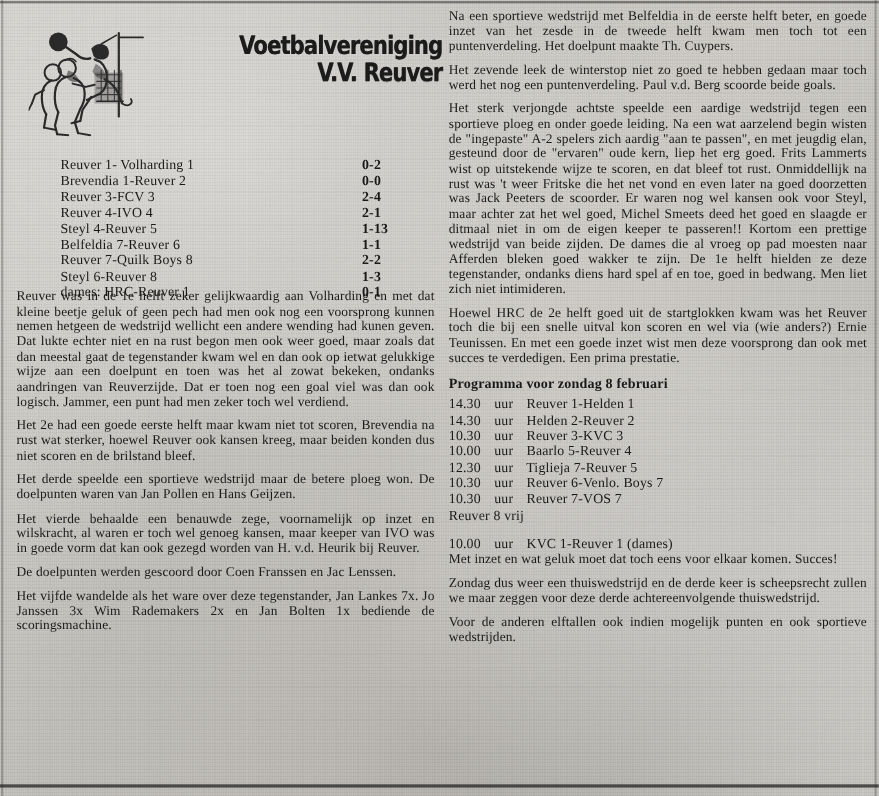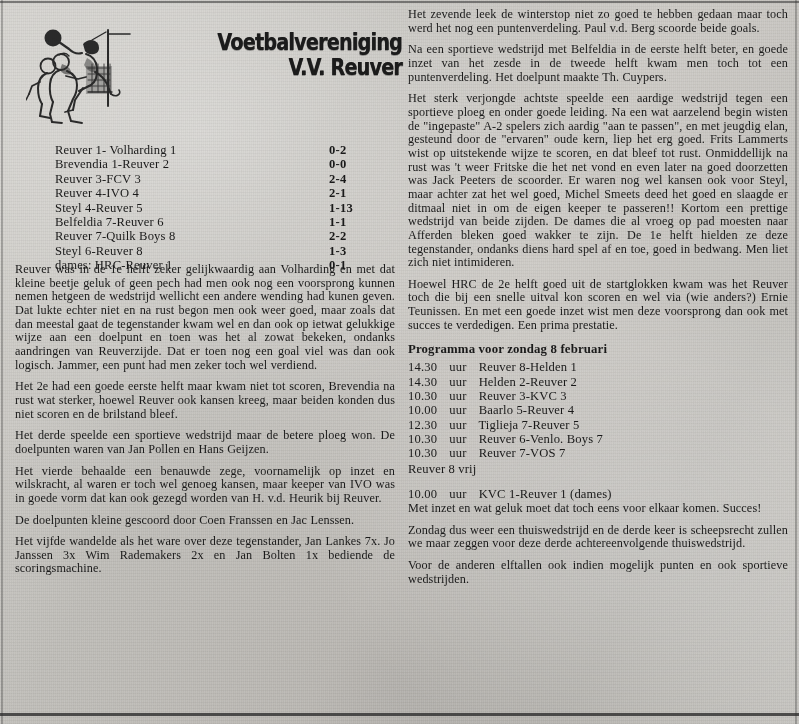--- a/index.html
+++ b/index.html
@@ -292,37 +292,37 @@
           <span class="result-score">0-1</span>
         </div>
       </div>
 
     <div class="column" id="col-left">
       <div class="col-inner" id="left-body">
           <p class="para">Reuver was in de 1e helft zeker gelijkwaardig aan Volharding en met dat kleine beetje geluk of geen pech had men ook nog een voorsprong kunnen nemen hetgeen de wedstrijd wellicht een andere wending had kunen geven. Dat lukte echter niet en na rust begon men ook weer goed, maar zoals dat dan meestal gaat de tegenstander kwam wel en dan ook op ietwat gelukkige wijze aan een doelpunt en toen was het al zowat bekeken, ondanks aandringen van Reuverzijde. Dat er toen nog een goal viel was dan ook logisch. Jammer, een punt had men zeker toch wel verdiend.</p>
           <p class="para">Het 2e had een goede eerste helft maar kwam niet tot scoren, Brevendia na rust wat sterker, hoewel Reuver ook kansen kreeg, maar beiden konden dus niet scoren en de brilstand bleef.</p>
           <p class="para">Het derde speelde een sportieve wedstrijd maar de betere ploeg won. De doelpunten waren van Jan Pollen en Hans Geijzen.</p>
           <p class="para">Het vierde behaalde een benauwde zege, voornamelijk op inzet en wilskracht, al waren er toch wel genoeg kansen, maar keeper van IVO was in goede vorm dat kan ook gezegd worden van H. v.d. Heurik bij Reuver.</p>
-          <p class="para">De doelpunten kleine gescoord door Coen Franssen en Jac Lenssen.</p>
+          <p class="para">De doelpunten werden gescoord door Coen Franssen en Jac Lenssen.</p>
           <p class="para">Het vijfde wandelde als het ware over deze tegenstander, Jan Lankes 7x. Jo Janssen 3x Wim Rademakers 2x en Jan Bolten 1x bediende de scoringsmachine.</p>
         </div>
     </div>
 
     <div class="column" id="col-right">
       <div class="col-inner" id="right-body">
         <div id="right-paras">
+            <p class="para">Na een sportieve wedstrijd met Belfeldia in de eerste helft beter, en goede inzet van het zesde in de tweede helft kwam men toch tot een puntenverdeling. Het doelpunt maakte Th. Cuypers.</p>
             <p class="para">Het zevende leek de winterstop niet zo goed te hebben gedaan maar toch werd het nog een puntenverdeling. Paul v.d. Berg scoorde beide goals.</p>
-            <p class="para">Na een sportieve wedstrijd met Belfeldia in de eerste helft beter, en goede inzet van het zesde in de tweede helft kwam men toch tot een puntenverdeling. Het doelpunt maakte Th. Cuypers.</p>
             <p class="para">Het sterk verjongde achtste speelde een aardige wedstrijd tegen een sportieve ploeg en onder goede leiding. Na een wat aarzelend begin wisten de "ingepaste" A-2 spelers zich aardig "aan te passen", en met jeugdig elan, gesteund door de "ervaren" oude kern, liep het erg goed. Frits Lammerts wist op uitstekende wijze te scoren, en dat bleef tot rust. Onmiddellijk na rust was 't weer Fritske die het net vond en even later na goed doorzetten was Jack Peeters de scoorder. Er waren nog wel kansen ook voor Steyl, maar achter zat het wel goed, Michel Smeets deed het goed en slaagde er ditmaal niet in om de eigen keeper te passeren!! Kortom een prettige wedstrijd van beide zijden. De dames die al vroeg op pad moesten naar Afferden bleken goed wakker te zijn. De 1e helft hielden ze deze tegenstander, ondanks diens hard spel af en toe, goed in bedwang. Men liet zich niet intimideren.</p>
             <p class="para">Hoewel HRC de 2e helft goed uit de startglokken kwam was het Reuver toch die bij een snelle uitval kon scoren en wel via (wie anders?) Ernie Teunissen. En met een goede inzet wist men deze voorsprong dan ook met succes te verdedigen. Een prima prestatie.</p>
           </div>
         <div id="programme">
           <div id="programme-heading">Programma voor zondag 8 februari</div>
           <div id="programme-list">
-              <div class="fixture"><span class="f-time">14.30</span> <span class="f-uur">uur</span> <span class="f-match">Reuver 8-Helden 1</span></div>
+              <div class="fixture"><span class="f-time">14.30</span> <span class="f-uur">uur</span> <span class="f-match">Reuver 1-Helden 1</span></div>
               <div class="fixture"><span class="f-time">14.30</span> <span class="f-uur">uur</span> <span class="f-match">Helden 2-Reuver 2</span></div>
               <div class="fixture"><span class="f-time">10.30</span> <span class="f-uur">uur</span> <span class="f-match">Reuver 3-KVC 3</span></div>
               <div class="fixture"><span class="f-time">10.00</span> <span class="f-uur">uur</span> <span class="f-match">Baarlo 5-Reuver 4</span></div>
               <div class="fixture"><span class="f-time">12.30</span> <span class="f-uur">uur</span> <span class="f-match">Tiglieja 7-Reuver 5</span></div>
               <div class="fixture"><span class="f-time">10.30</span> <span class="f-uur">uur</span> <span class="f-match">Reuver 6-Venlo. Boys 7</span></div>
               <div class="fixture"><span class="f-time">10.30</span> <span class="f-uur">uur</span> <span class="f-match">Reuver 7-VOS 7</span></div>
               <div class="fixture-note">Reuver 8 vrij</div>
               <div class="fixture"><span class="f-time">10.00</span> <span class="f-uur">uur</span> <span class="f-match">KVC 1-Reuver 1 (dames)</span></div>
             </div>
         <p class="para">Met inzet en wat geluk moet dat toch eens voor elkaar komen. Succes!</p>

